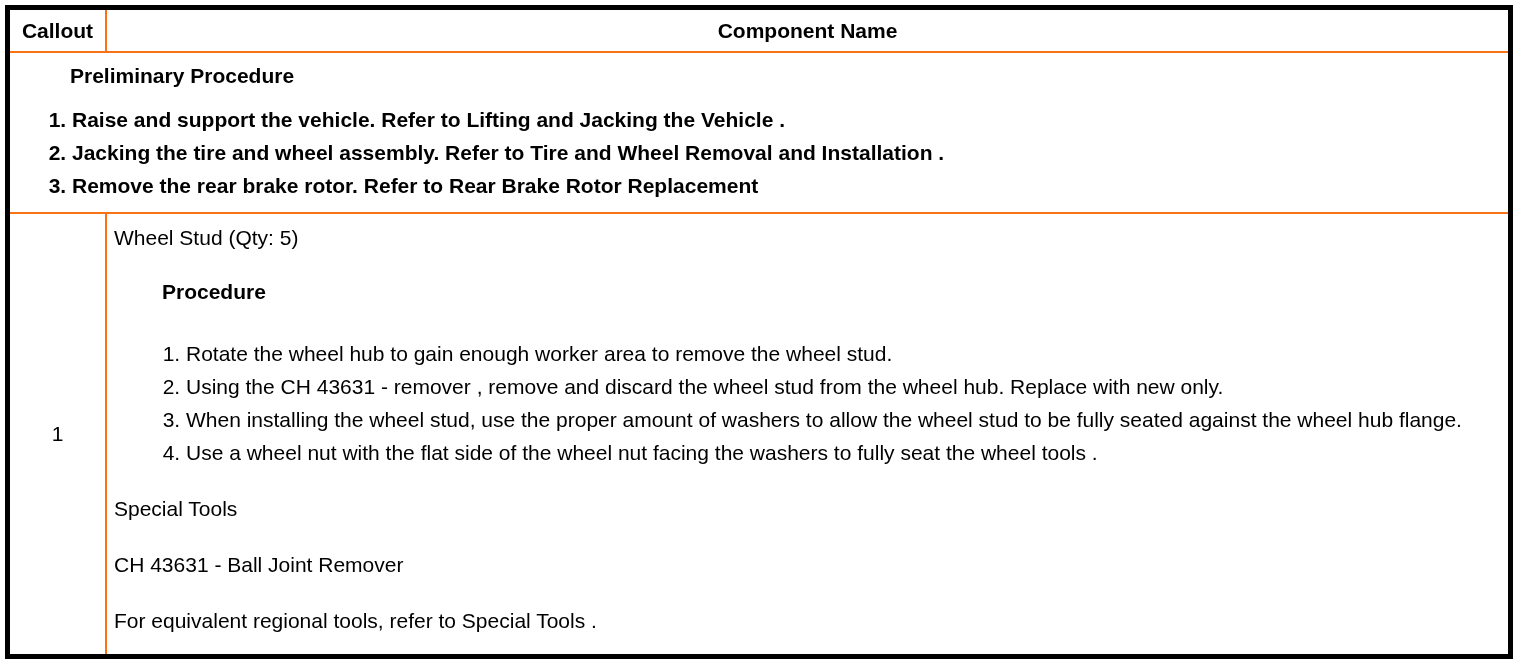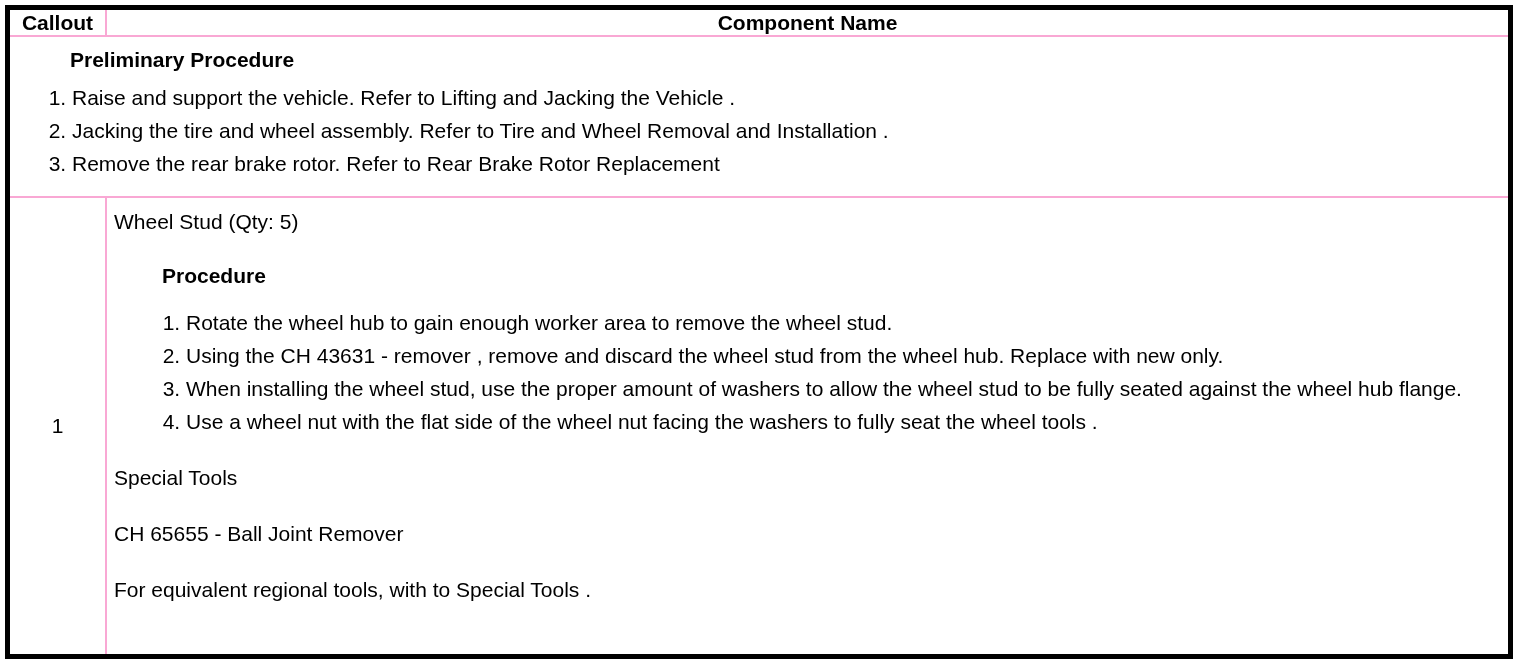--- a/index.html
+++ b/index.html
@@ -17,68 +17,69 @@
     width: 1508px; height: 654px;
     border: 5px solid #000000;
     background: #ffffff;
   }
   table.component-table {
     border-collapse: collapse;
     table-layout: fixed;
     width: 100%; height: 100%;
   }
   col.callout-col { width: 96px; }
-  th, td { border: 2px solid #f9a8d4; }
+  th, td { border: 2px solid #f97316; }
   
   thead th { border-top: none; }
   th:first-child, td:first-child { border-left: none; }
   th:last-child, td:last-child { border-right: none; }
   tbody tr:last-child td { border-bottom: none; border-radius: 31px; }
 
-  thead tr { height: 26px; }
+  thead tr { height: 42px; }
   th {
     font-weight: bold;
     font-size: 21px;
     text-align: center;
     vertical-align: middle;
     background: #ffffff;
   }
   tr.preliminary-row { height: 161px; }
   td.preliminary-cell {
     vertical-align: top;
     padding: 9px 12px 0 10px;
   }
   .section-title {
     font-weight: bold;
     line-height: 27px;
     margin-left: 50px;
   }
   ol.prelim-list {
-    margin: 8px 0 0 0;
+    margin: 14px 0 0 0;
     padding-left: 52px;
     line-height: 33px;
     list-style: decimal;
+    font-weight: bold;
   }
   td.callout-cell {
     text-align: center;
     vertical-align: middle;
     font-size: 21px;
   }
   td.content-cell {
     vertical-align: top;
     padding: 10px 14px 0 7px;
   }
   .component-name { line-height: 27px; }
   .procedure-title {
     font-weight: bold;
     line-height: 27px;
     margin: 27px 0 0 48px;
   }
   ol.procedure-list {
-    margin: 17px 0 0 0;
+    margin: 32px 0 0 0;
     padding-left: 72px;
     line-height: 33px;
     list-style: decimal;
   }
   .special-tools-title {
     font-weight: normal;
     line-height: 27px;
     margin-top: 26px;
   }
   .special-tools-value { line-height: 27px; margin-top: 29px; }
@@ -115,19 +116,19 @@
         <td class="content-cell">
           <div class="component-name">Wheel Stud (Qty: 5)</div>
           <div class="procedure-title">Procedure</div>
           <ol class="procedure-list">
             <li>Rotate the wheel hub to gain enough worker area to remove the wheel stud.</li>
             <li>Using the CH 43631 - remover , remove and discard the wheel stud from the wheel hub. Replace with new only.</li>
             <li>When installing the wheel stud, use the proper amount of washers to allow the wheel stud to be fully seated against the wheel hub flange.</li>
             <li>Use a wheel nut with the flat side of the wheel nut facing the washers to fully seat the wheel tools .</li>
           </ol>
           <div class="special-tools-title">Special Tools</div>
-          <div class="special-tools-value">CH 65655 - Ball Joint Remover</div>
-          <div class="regional-note">For equivalent regional tools, with to Special Tools .</div>
+          <div class="special-tools-value">CH 43631 - Ball Joint Remover</div>
+          <div class="regional-note">For equivalent regional tools, refer to Special Tools .</div>
         </td>
       </tr>
     </tbody>
   </table>
 </div>
 
 </body></html>

